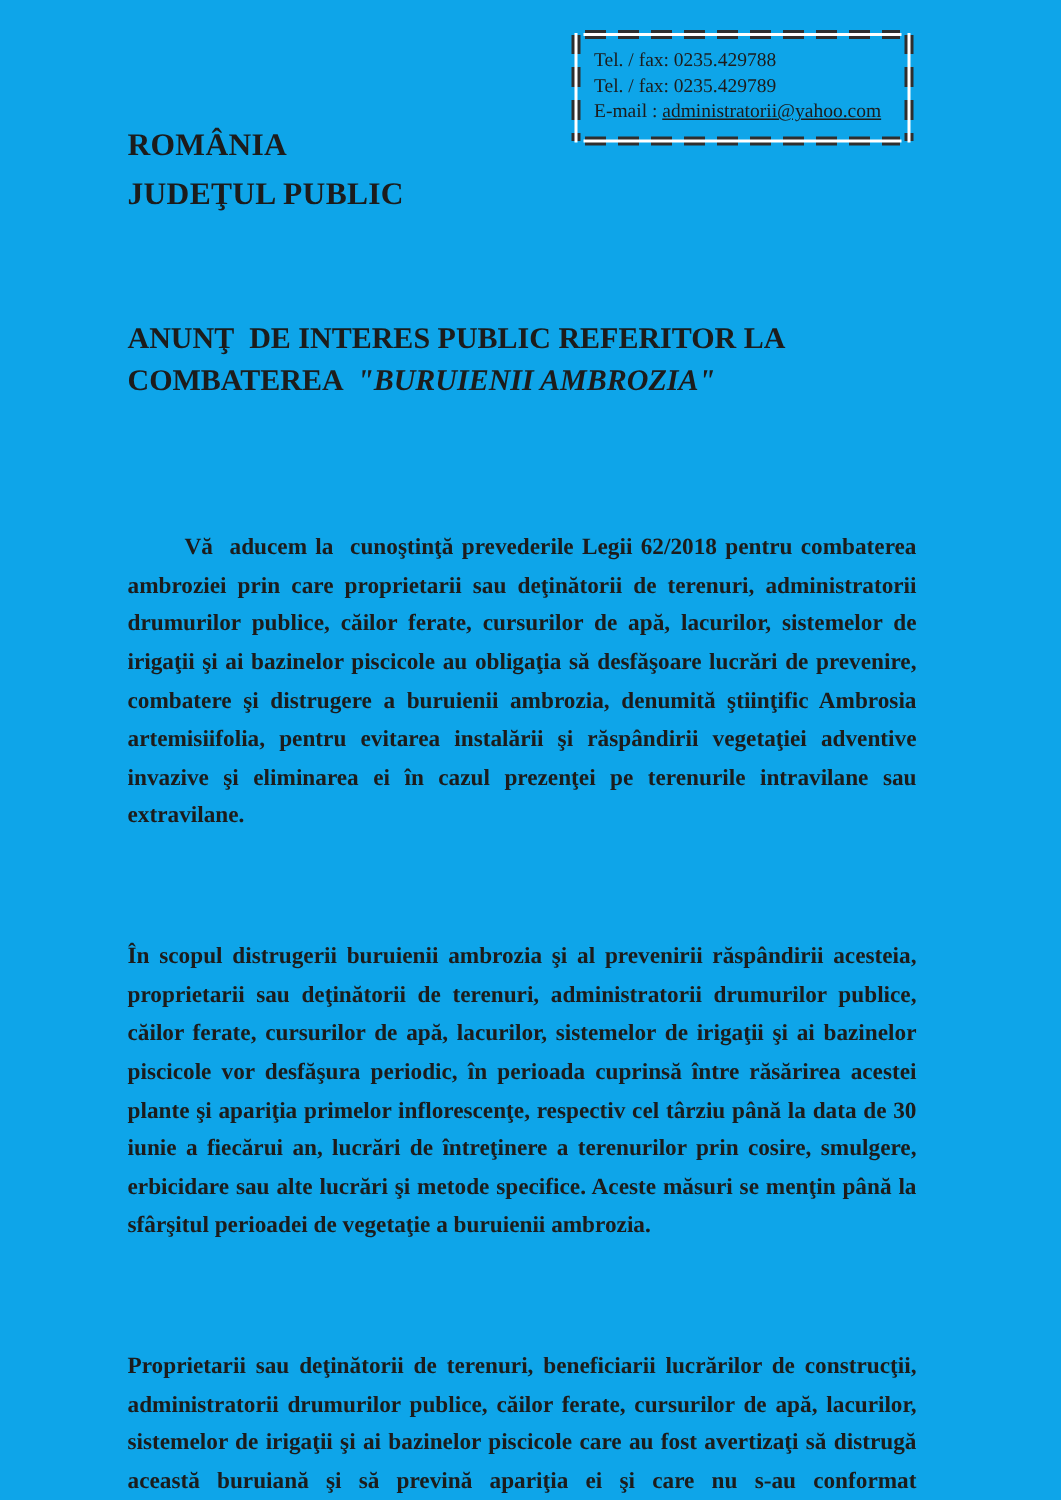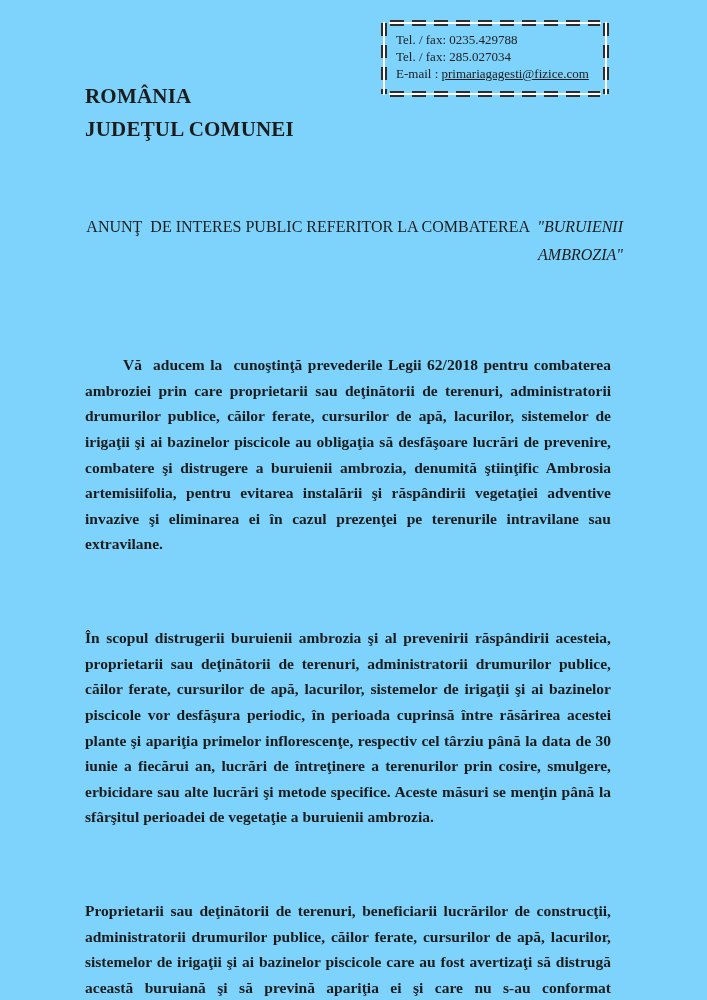--- a/index.html
+++ b/index.html
@@ -4,21 +4,21 @@
 <style>
   html, body {
     margin: 0;
     padding: 0;
     background: #e8e8e8;
   }
   .page {
     position: relative;
     width: 707px;
     height: 1000px;
-    background: #7dd3fc;
+    background: #0ea5e9;
     font-family: "Liberation Serif", "DejaVu Serif", serif;
     color: #1c1c1c;
     overflow: hidden;
     margin: 0 auto;
   }
 
   
   .contact-box {
     position: absolute;
     left: 381px;
@@ -73,23 +73,23 @@
     white-space: nowrap;
   }
 
   
   .title {
     position: absolute;
     left: 85px;
     top: 213px;
     width: 538px;
     margin: 0;
-    text-align: right;
-    font-weight: normal;
-    font-size: 16px;
+    text-align: left;
+    font-weight: bold;
+    font-size: 20px;
     line-height: 27.5px;
     white-space: pre-wrap;
   }
   .title em { font-style: italic; }
 
   
   .body-text {
     position: absolute;
     left: 85px;
     top: 301px;
@@ -107,27 +107,27 @@
 <body>
 
 <div class="page">
 
   <div class="contact-box">
     <span class="edge top"></span>
     <span class="edge bottom"></span>
     <span class="edge left"></span>
     <span class="edge right"></span>
     <div>Tel. / fax: 0235.429788</div>
-    <div>Tel. / fax: 285.027034</div>
-    <div><span>E-mail : </span><a class="email">primariagagesti@fizice.com</a></div>
+    <div>Tel. / fax: 0235.429789</div>
+    <div><span>E-mail : </span><a class="email">administratorii@yahoo.com</a></div>
   </div>
 
   <div class="letterhead">
     <div>ROMÂNIA</div>
-    <div>JUDEŢUL COMUNEI</div>
+    <div>JUDEŢUL PUBLIC</div>
   </div>
 
   <h1 class="title"><span>ANUNŢ  DE INTERES PUBLIC REFERITOR LA COMBATEREA  </span><em>"BURUIENII AMBROZIA"</em></h1>
 
   <div class="body-text">
     <p class="first">Vă  aducem la  cunoştinţă prevederile Legii 62/2018 pentru combaterea ambroziei prin care proprietarii sau deţinătorii de terenuri, administratorii drumurilor publice, căilor ferate, cursurilor de apă, lacurilor, sistemelor de irigaţii şi ai bazinelor piscicole au obligaţia să desfăşoare lucrări de prevenire, combatere şi distrugere a buruienii ambrozia, denumită ştiinţific Ambrosia artemisiifolia, pentru evitarea instalării şi răspândirii vegetaţiei adventive invazive şi eliminarea ei în cazul prezenţei pe terenurile intravilane sau extravilane.</p>
     <p>În scopul distrugerii buruienii ambrozia şi al prevenirii răspândirii acesteia, proprietarii sau deţinătorii de terenuri, administratorii drumurilor publice, căilor ferate, cursurilor de apă, lacurilor, sistemelor de irigaţii şi ai bazinelor piscicole vor desfăşura periodic, în perioada cuprinsă între răsărirea acestei plante şi apariţia primelor inflorescenţe, respectiv cel târziu până la data de 30 iunie a fiecărui an, lucrări de întreţinere a terenurilor prin cosire, smulgere, erbicidare sau alte lucrări şi metode specifice. Aceste măsuri se menţin până la sfârşitul perioadei de vegetaţie a buruienii ambrozia.</p>
     <p>Proprietarii sau deţinătorii de terenuri, beneficiarii lucrărilor de construcţii, administratorii drumurilor publice, căilor ferate, cursurilor de apă, lacurilor, sistemelor de irigaţii şi ai bazinelor piscicole care au fost avertizaţi să distrugă această buruiană şi să prevină apariţia ei şi care nu s-au conformat avertismentului sunt sancţionaţi cu cu amenzi de la 1.000 lei la 5.000 lei (persoane fizice) şi cu amendă de la 10.000 lei până la 20.000 lei pentru persoane juridice.</p>
   </div>
 

